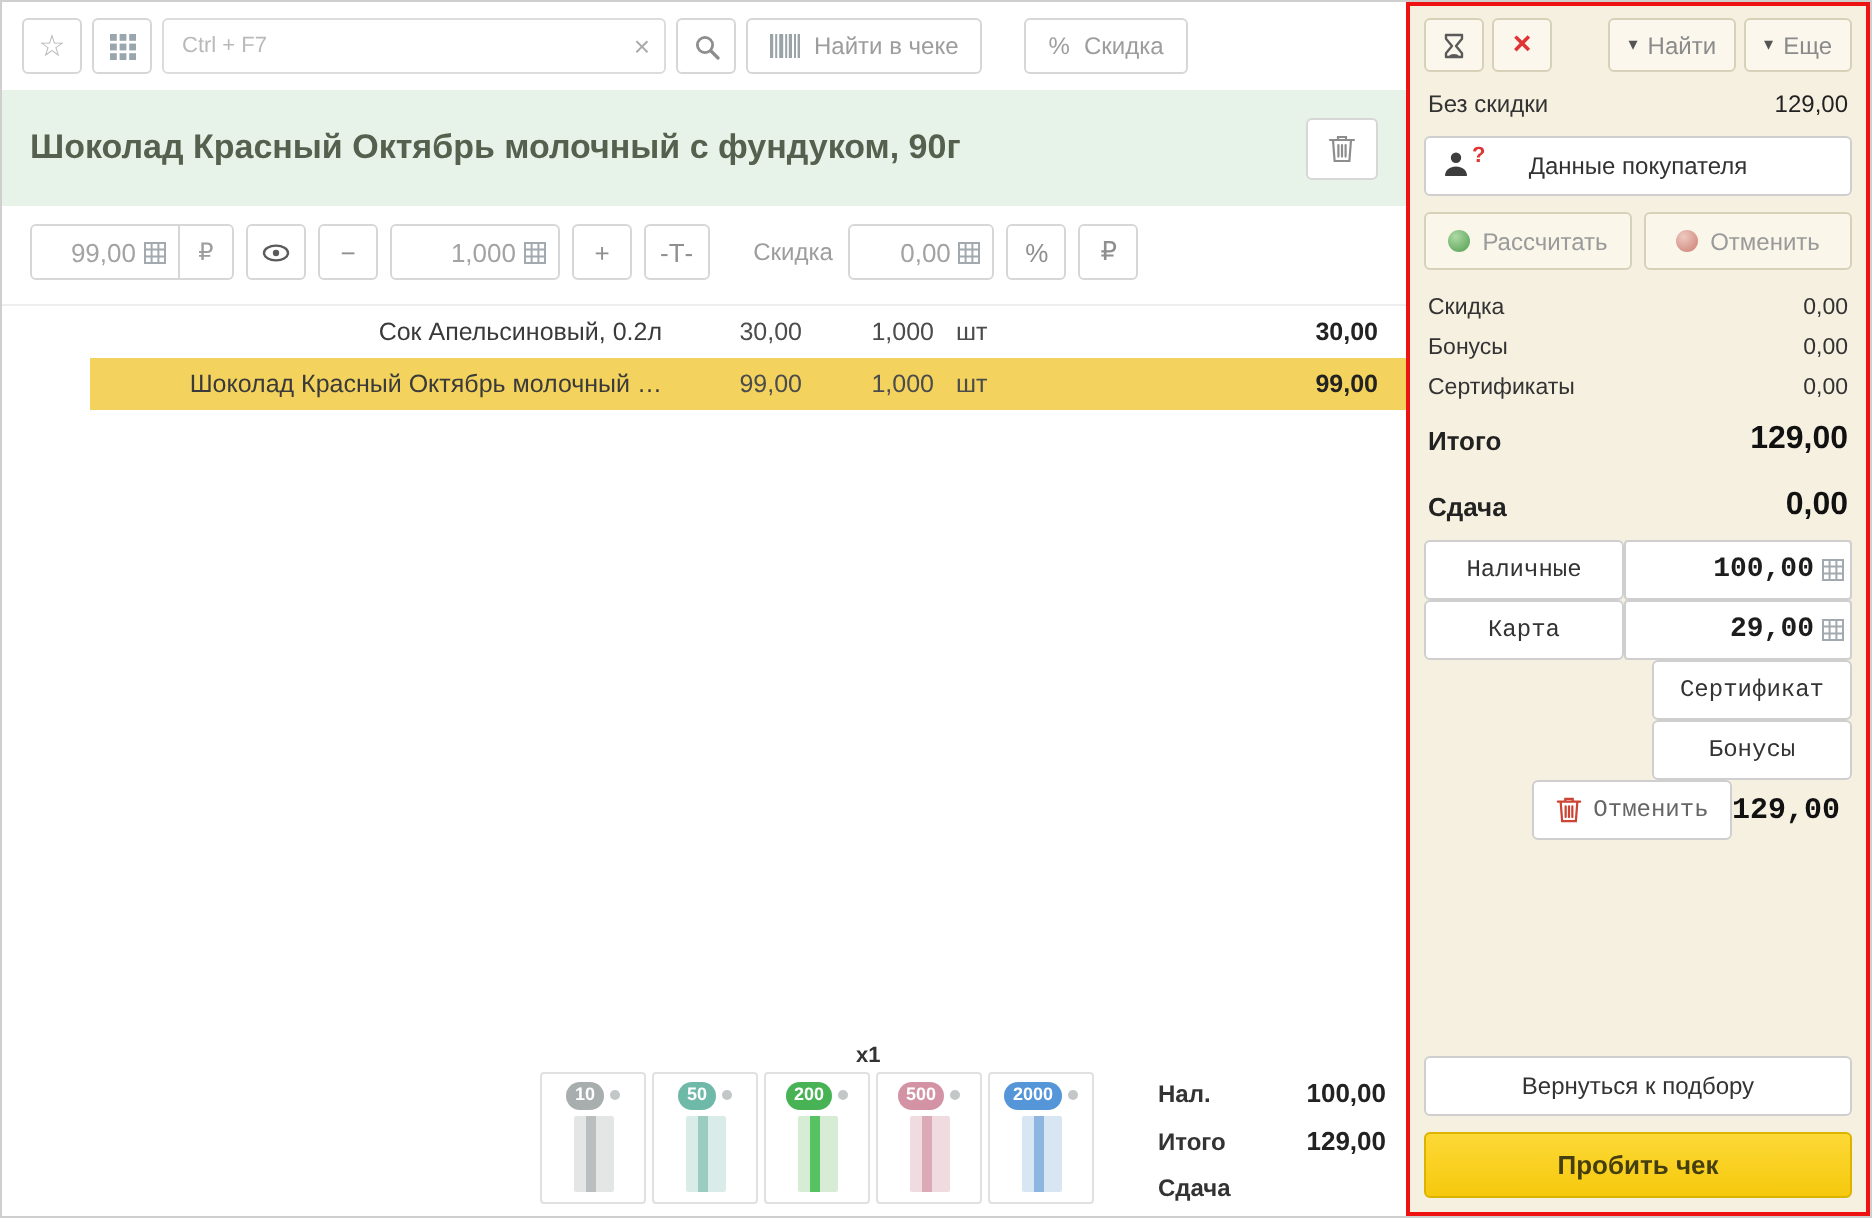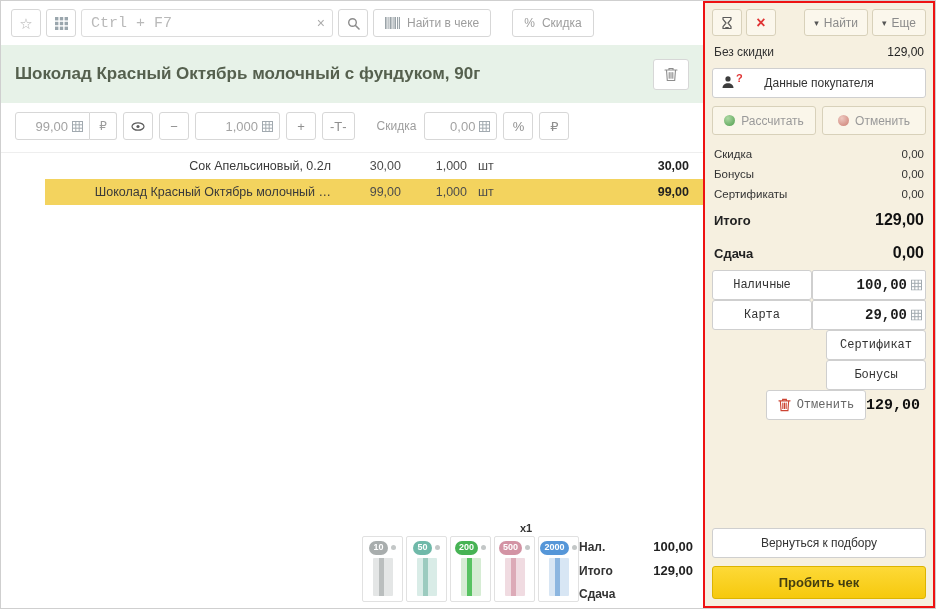--- a/index.html
+++ b/index.html
@@ -11,22 +11,22 @@
   .main { flex:1 1 auto; min-width:0; display:flex; flex-direction:column; background:#fff; }
 
   .toolbar { display:flex; align-items:center; gap:5px; padding:8px 8px 8px 10px; }
   .tb { height:28px; background:#fff; border:1px solid #d7d7d7; border-radius:3px; color:#9d9d9d;
         font-size:12px; display:inline-flex; align-items:center; gap:7px; padding:0 11px; cursor:pointer;
         font-family:inherit; }
   .tb.sq { width:30px; justify-content:center; padding:0; }
   .star { font-size:15px; color:#b3b3b3; line-height:1; }
   .searchbox { position:relative; width:252px; height:28px; border:1px solid #dcdcdc; border-radius:3px;
                background:#fff; display:flex; align-items:center; }
-  .searchbox input { border:0; outline:0; flex:1; height:100%; padding:0 24px 0 9px; font-size:15px;
-                     color:#701a75; background:transparent; font-family:Liberation Mono, monospace; }
+  .searchbox input { border:0; outline:0; flex:1; height:100%; padding:0 24px 0 9px; font-size:11px;
+                     color:#701a75; background:transparent; font-family:Liberation Sans, sans-serif; }
   .searchbox input::placeholder { color:#b9b9b9; }
   .clear { position:absolute; right:7px; color:#ababab; font-size:14px; line-height:1; cursor:pointer; }
   .gap-l { margin-left:16px; }
 
   .product-header { background:var(--header-green,#e7f2e8); min-height:58px; display:flex;
                     align-items:center; gap:12px; padding:8px 14px; }
   .product-title { flex:1; font-size:17px; font-weight:bold; color:#55604e; }
   .trash-btn { width:36px; height:31px; background:#fff; border:1px solid #d7d7d7; border-radius:3px;
                display:flex; align-items:center; justify-content:center; cursor:pointer; }
 
@@ -49,26 +49,26 @@
   .items { border-top:1px solid #eeeeee; margin-top:2px; }
   .item-row { display:flex; align-items:center; height:26px; padding:0 14px 0 18px; font-size:12.5px;
               color:#3a3a3a; cursor:pointer; }
   .item-row.selected { background:var(--selected-row,#f3d35e);margin-left:44px; }
   .i-name { flex:1; white-space:nowrap; overflow:hidden; text-overflow:ellipsis;text-align:right; }
   .i-price { width:70px; text-align:right; color:#4c4c4c; }
   .i-qty { width:66px; text-align:right; color:#4c4c4c; }
   .i-unit { width:42px; padding-left:11px; color:#4c4c4c; }
   .i-sum { width:180px; text-align:right; font-weight:bold; color:#222; }
 
-  .bottom { margin-top:auto; display:flex; justify-content:flex-end; align-items:flex-end; gap:0;
+  .bottom { margin-top:auto; display:flex; justify-content:flex-end; align-items:flex-end; gap:32px;
             padding:0 10px 6px 0; }
   .notes-wrap { position:relative; padding-top:14px; }
   .mult { position:absolute; top:0; left:158px; font-size:11px; font-weight:bold; color:#333; }
   .notes { display:flex; gap:3px; }
-  .note { width:41px; height:66px; background:#fff; border:1px solid #e1e1e1; border-radius:2px;
+  .note { width:53px; height:66px; background:#fff; border:1px solid #e1e1e1; border-radius:2px;
           display:flex; flex-direction:column; align-items:center; padding:4px 2px 5px; gap:3px;
           cursor:pointer; font-family:inherit; }
   .n-badge { display:flex; align-items:center; gap:3px; }
   .n-val { background:var(--badge,#aaa); color:#fff; font-size:9px; font-weight:bold; padding:1px 4px;
            border-radius:7px; line-height:1.3; }
   .n-dot { width:5px; height:5px; border-radius:50%; background:#c3c7c7; }
   .n-img { width:20px; flex:1; background:var(--body,#eee); border-radius:1px; position:relative; }
   .n-stripe { position:absolute; left:6px; top:0; bottom:0; width:5px; background:var(--stripe,#ccc); }
 
   .totals { width:114px; display:flex; flex-direction:column; gap:9px; padding-bottom:1px; }

